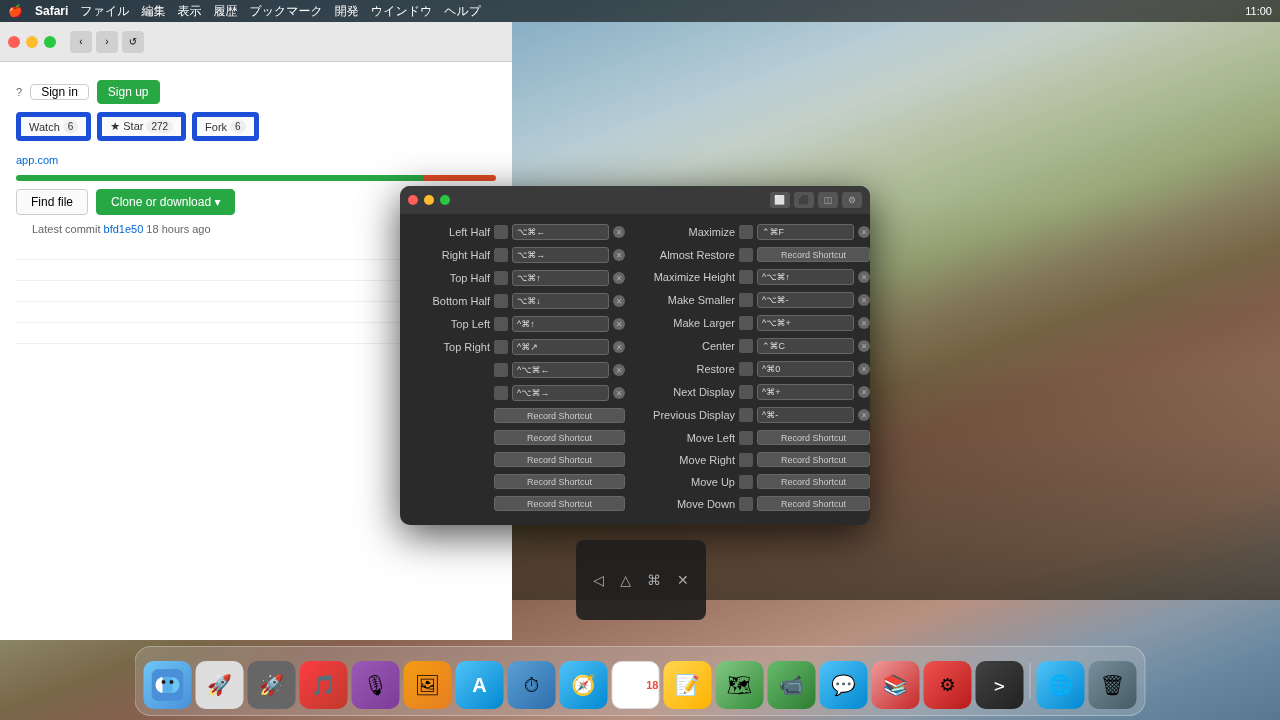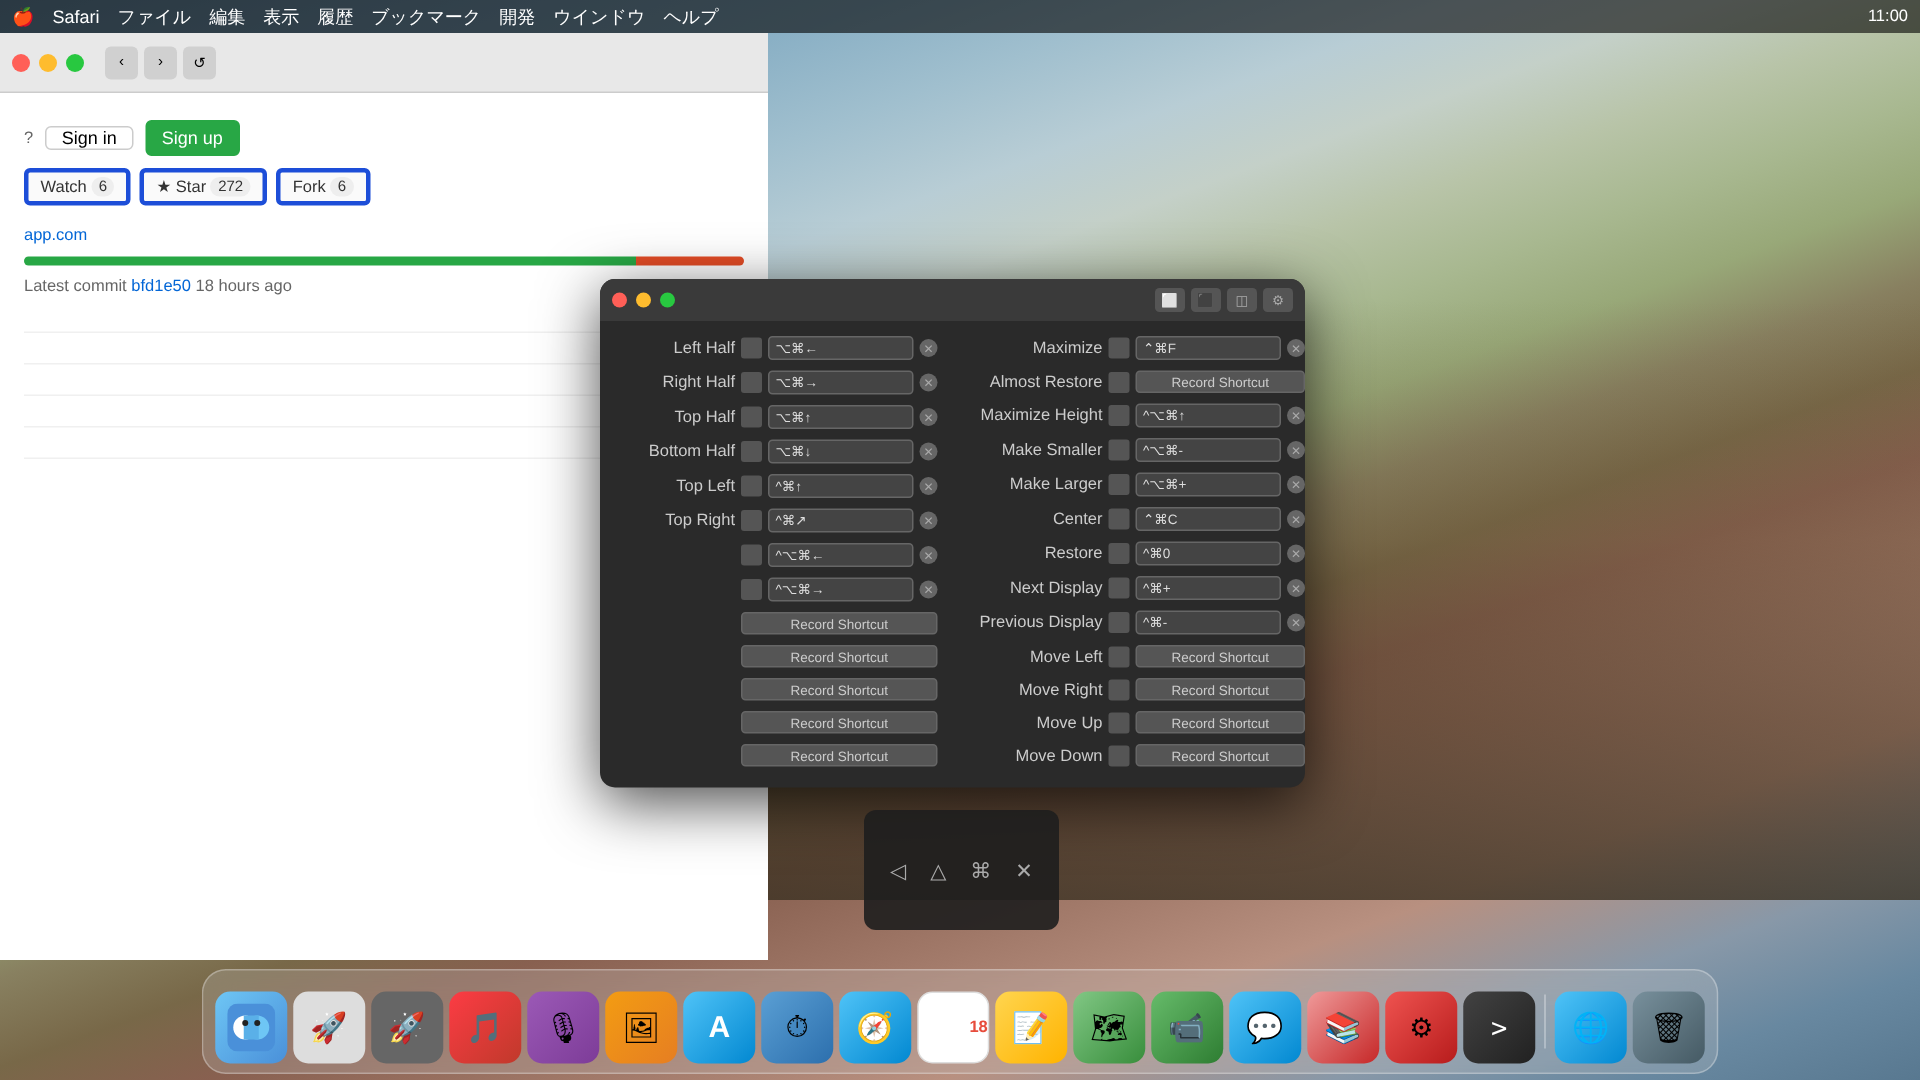--- a/index.html
+++ b/index.html
@@ -135,21 +135,21 @@
       background: white;
     }
     .repo-actions {
       display: flex;
       align-items: center;
       gap: 6px;
       margin-bottom: 12px;
     }
     .repo-btn {
       padding: 3px 8px;
-      border: 3px solid #1d4ed8;
+      border: 5px solid #1d4ed8;
       border-radius: 4px;
       background: #fafafa;
       font-size: 11px;
       cursor: pointer;
       display: flex;
       align-items: center;
       gap: 3px;
     }
     .repo-count {
       background: #eee;
@@ -192,21 +192,21 @@
       border: 1px solid #28a745;
       border-radius: 4px;
       background: #28a745;
       color: white;
       font-size: 12px;
       cursor: pointer;
     }
     .commit-info {
       font-size: 11px;
       color: #666;
-      margin: 4px 0;
+      margin: 4px 16px;
     }
     .commit-hash {
       color: #0366d6;
     }
     .file-row {
       display: flex;
       justify-content: space-between;
       padding: 4px 0;
       border-bottom: 1px solid #f0f0f0;
       font-size: 11px;
@@ -403,21 +403,21 @@
   </style>
 </head>
 <body>
 
 <div class="desktop-bg"></div>
 <div class="mountain"></div>
 
 <div class="menubar">
   <div class="menubar-left">
     <span>🍎</span>
-    <span style="font-weight:normal;">Safari</span>
+    <span style="font-weight:bold;">Safari</span>
     <span>ファイル</span>
     <span>編集</span>
     <span>表示</span>
     <span>履歴</span>
     <span>ブックマーク</span>
     <span>開発</span>
     <span>ウインドウ</span>
     <span>ヘルプ</span>
   </div>
   <div class="menubar-right">
@@ -451,20 +451,24 @@
         <span>★ Star</span>
         <span class="repo-count">272</span>
       </div>
       <div class="repo-btn">
         <span>Fork</span>
         <span class="repo-count">6</span>
       </div>
     </div>
     <span class="link-blue">app.com</span>
     <div class="green-bar"></div>
+    <div class="action-row">
+      <button class="find-btn">Find file</button>
+      <button class="clone-btn">Clone or download ▾</button>
+    </div>
     <div class="commit-info">
       <span>Latest commit</span>
       <span class="commit-hash">bfd1e50</span>
       <span>18 hours ago</span>
     </div>
     <div class="file-row">
       <span></span>
       <span>24 days ago</span>
     </div>
     <div class="file-row">

